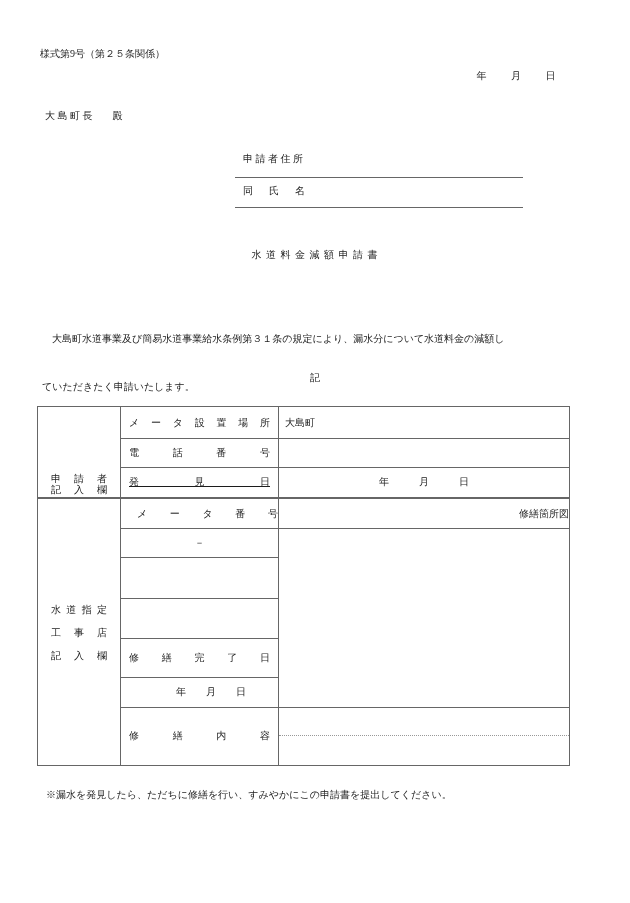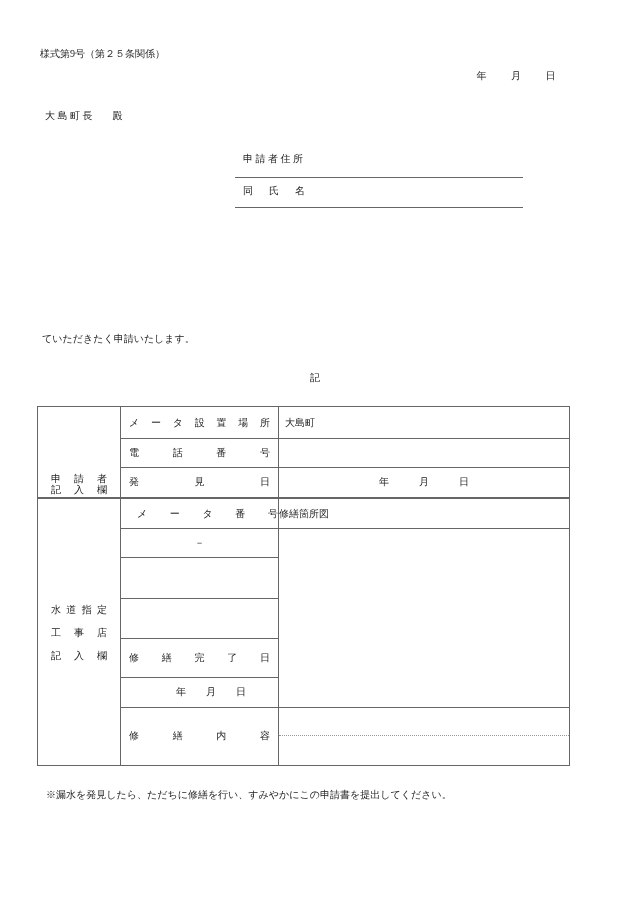--- a/index.html
+++ b/index.html
@@ -43,52 +43,54 @@
   .cell { position:absolute; box-sizing:border-box; overflow:hidden; }
   .just { text-align:justify; text-align-last:justify; }
   .sec-label { left:0; width:82px; display:flex; flex-direction:column;
                padding:0 13px; }
   #sec1 { top:0; height:90px; justify-content:flex-end; padding-top:6px; padding-bottom:2px; }
   #sec2 { top:92px; height:266px; justify-content:center; gap:12px; }
   .sec-label div { width:100%; text-align:justify; text-align-last:justify; line-height:11px; }
   .c2 { left:83px; width:157px; padding:0 8px; }
   #c2r1  { top:0;     height:31px; line-height:31px; }
   #c2r2  { top:31px;  height:29px; line-height:29px; }
-  #c2r3  { top:60px;  height:30px; line-height:30px; }
+  #c2r3  { top:60px;  height:30px; line-height:30px;text-decoration:underline; }
   #c2r4  { top:92px;  height:29px; line-height:29px;margin-left:8px; }
   #c2r5  { top:121px; height:29px; line-height:29px; text-align:center; }
   #c2r6  { top:150px; height:41px; line-height:41px; }
   #c2r7  { top:191px; height:40px; }
   #c2r8  { top:231px; height:39px; line-height:39px; }
   #c2r9  { top:270px; height:30px; line-height:30px; text-align:right; padding-right:32px; white-space:pre; }
   #c2r10 { top:300px; height:58px; line-height:58px; }
   .c3 { left:241px; width:290px; }
   #c3r1  { top:0;     height:31px; line-height:31px; padding:0 6px; }
   #c3r2  { top:31px;  height:29px; }
   #c3r3  { top:60px;  height:30px; line-height:30px; text-align:center; white-space:pre; }
-  #c3r4  { top:92px;  height:29px; line-height:29px; text-align:left; }
+  #c3r4  { top:92px;  height:29px; line-height:29px; text-align:right; }
   #c3area  { top:121px; height:179px; }
   #c3entry { top:300px; height:58px; }
 </style>
 </head>
 <body>
 
 <div class="page">
 
   <div class="abs" id="form-number">様式第9号（第２５条関係）</div>
   <div class="abs" id="date-line">年　　月　　日</div>
   <div class="abs" id="addressee">大 島 町 長　　殿</div>
 
   <div class="abs" id="addr-label">申 請 者 住 所</div>
   <div class="rule" id="addr-line"></div>
   <div class="abs" id="name-label">同　氏　名</div>
   <div class="rule" id="name-line"></div>
 
+  <div class="abs" id="doc-title">水 道 料 金 減 額 申 請 書</div>
 
   <div class="abs" id="para">
+    <div>　大島町水道事業及び簡易水道事業給水条例第３１条の規定により、漏水分について水道料金の減額し</div>
     <div>ていただきたく申請いたします。</div>
   </div>
 
   <div class="abs" id="ki">記</div>
 
   <div id="form-table">
     <div class="vline" id="v1"></div>
     <div class="vline" id="v2"></div>
     <div class="hline" id="h1"></div>
     <div class="hline" id="h2"></div>

